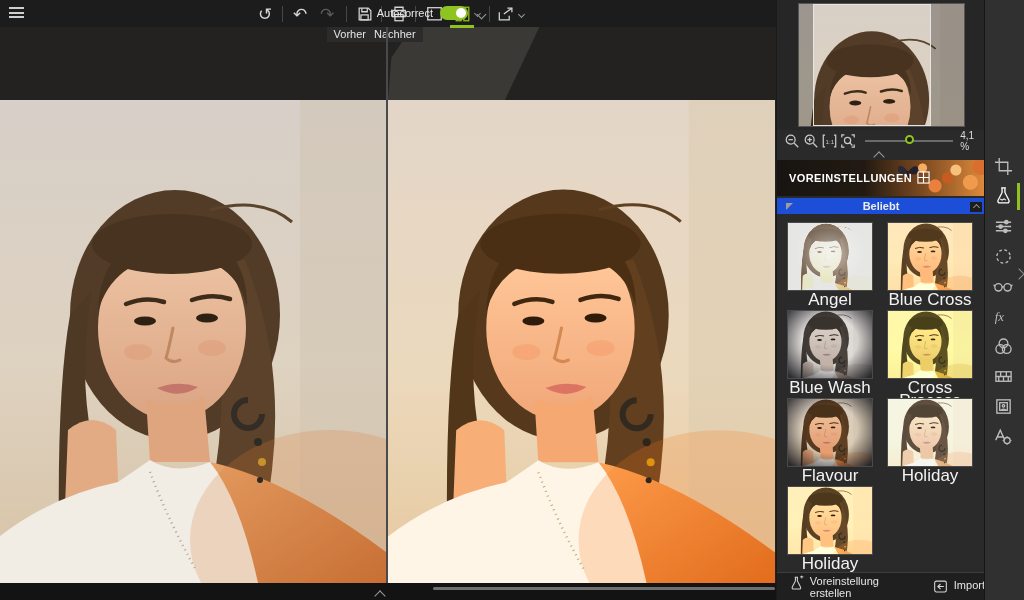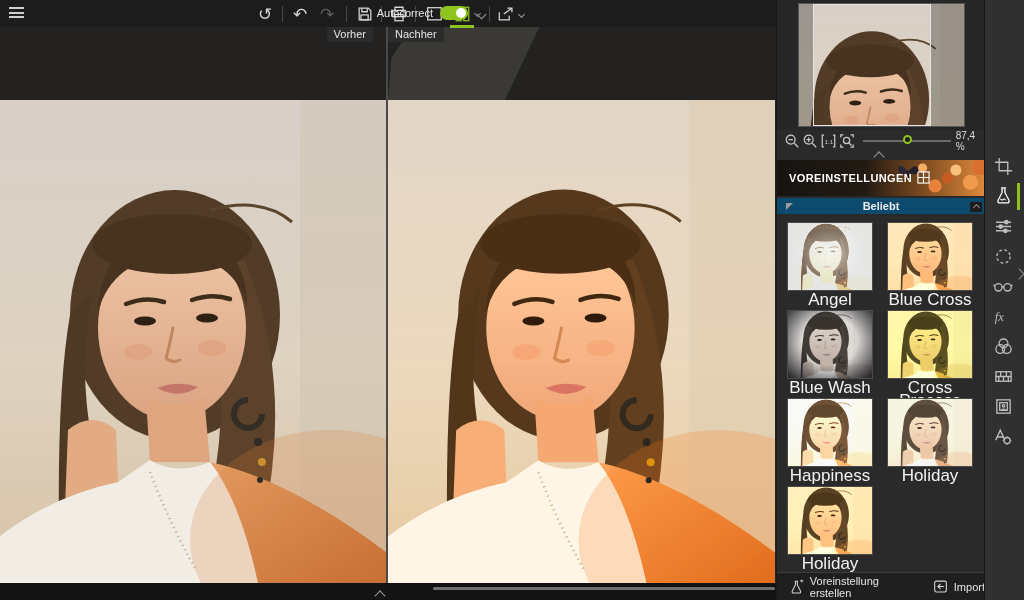--- a/index.html
+++ b/index.html
@@ -25,21 +25,21 @@
   .toggle { width:28px; height:14px; border-radius:8px; background:#8fc31f; position:relative; cursor:pointer; }
   .toggle .knob { position:absolute; right:2px; top:2px; width:10px; height:10px; border-radius:50%; background:#fff; }
 
   
   .canvas { position:absolute; left:0; top:27px; width:776px; height:573px; background:#232220; }
   .deco-poly { position:absolute; left:388px; top:0; width:172px; height:73px; background:#3a3936;
                clip-path:polygon(14% 0, 88% 0, 68% 100%, 0 100%, 2% 42%); }
   .tab { position:absolute; top:0; height:15px; background:#2b2b2b; color:#e6e6e6; font-size:11px;
          line-height:15px; padding:0 7px; }
   .tab.before { right:403px; }
-  .tab.after  { left:388px; }
+  .tab.after  { left:367px; }
   .pane { position:absolute; top:73px; height:483px; overflow:hidden; }
   .pane.left  { left:0;  width:386px; }
   .pane.right { left:388px; width:387px; }
   .pane svg.pp { width:100%; height:100%; display:block; }
   .divider { position:absolute; left:386px; top:0; width:2px; height:573px; background:#4a4a4a; }
   .canvas-bottom { position:absolute; left:0; top:556px; width:776px; height:17px; background:#131313; }
   .hscroll { position:absolute; left:433px; top:4px; width:342px; height:3px; background:#6f6f6f; border-radius:2px; cursor:pointer; }
   .chev-up { width:8px; height:8px; border-left:1.5px solid #9a9a9a; border-top:1.5px solid #9a9a9a;
              transform:rotate(45deg); display:inline-block; }
   .canvas-collapse { position:absolute; left:376px; top:9px; cursor:pointer; }
@@ -72,21 +72,21 @@
       radial-gradient(circle at 76% 72%, #e9813c 0 6px, transparent 7px),
       radial-gradient(circle at 70% 22%, #f4ad62 0 4px, transparent 5px),
       radial-gradient(circle at 98% 18%, #d96f2e 0 8px, transparent 9px),
       radial-gradient(circle at 82% 50%, #c75c22 0 5px, transparent 6px),
       linear-gradient(90deg, #171411 0%, #221a12 42%, #7c4a20 70%, #df8a3c 100%); }
   .banner .btxt { position:absolute; left:12px; top:11px; color:#fff; font-size:11px; font-weight:bold;
                   letter-spacing:.4px; display:flex; align-items:center; gap:5px; }
   .banner .btxt svg { stroke:#fff; fill:none; stroke-width:1.2; }
   .butterfly { position:absolute; left:118px; top:2px; }
 
-  .group-hdr { position:absolute; left:0; top:198px; width:208px; height:16px; background:#0c4a6e;
+  .group-hdr { position:absolute; left:0; top:198px; width:208px; height:16px; background:#1d4ed8;
                display:flex; align-items:center; }
   .grp-tri { position:absolute; left:9px; top:5px; width:0; height:0;
              border-top:7px solid #9c9c9c; border-right:7px solid transparent; cursor:pointer; }
   .grp-title { width:100%; text-align:center; color:#ededed; font-size:11px; font-weight:bold; }
   .grp-scrollup { position:absolute; right:3px; top:4px; width:12px; height:10px; background:#1d1d1d;
                   display:flex; align-items:center; justify-content:center; cursor:pointer; }
   .grp-scrollup .chev-up { width:5px; height:5px; border-color:#8d8d8d; }
 
   .preset-grid { position:absolute; left:10px; top:222px; width:190px; display:grid;
                  grid-template-columns:86px 86px; column-gap:14px; row-gap:4px; }
@@ -102,21 +102,21 @@
   .fx-bluesummer  { filter: sepia(0.4) saturate(1.5) brightness(1.03); }
   .fx-bluewash    { filter: saturate(0.25) brightness(1.02) contrast(1.05); }
   .fx-crossprocess{ filter: sepia(0.55) hue-rotate(18deg) saturate(1.7) brightness(1.04); }
   .fx-flavour     { filter: saturate(1.25) brightness(0.98); }
   .fx-happiness   { filter: brightness(1.3) saturate(1.05) sepia(0.1) contrast(0.95); }
   .fx-holiday     { filter: brightness(1.18) saturate(0.7) sepia(0.18) contrast(0.92); }
   .fx-instant     { filter: sepia(0.5) saturate(1.45) contrast(1.05) brightness(1.02); }
 
   .pfooter { position:absolute; left:0; top:572px; width:208px; height:28px; background:#1f1f1f;
              border-top:1px solid #3c3c3c; display:flex; align-items:center; padding-left:12px; gap:18px; }
-  .pfooter .fitem { display:flex; align-items:center; gap:6px; color:#e5e5e5; font-size:11px; cursor:pointer; }
+  .pfooter .fitem { display:flex; gap:6px; color:#e5e5e5; font-size:11px; cursor:pointer; }
   .pfooter svg { stroke:#d5d5d5; fill:none; stroke-width:1.3; }
 
   
   .sidebar { position:absolute; left:984px; top:0; width:40px; height:600px; background:#303030;
              border-left:1px solid #151515; }
   .tool { position:absolute; left:7px; width:22px; height:22px; display:flex; align-items:center;
           justify-content:center; cursor:pointer; }
   .tool svg { stroke:#bdbdbd; fill:none; stroke-width:1.4; }
   .tool.active svg { stroke:#fff; }
   .tool .txt { fill:#bdbdbd; stroke:none; font-style:italic; font-family:"Liberation Serif",serif; }
@@ -301,21 +301,21 @@
         <svg width="16" height="16" viewBox="0 0 18 18">
             <path d="M2 5V2h3 M13 2h3v3 M16 13v3h-3 M5 16H2v-3"></path>
             <circle cx="8.5" cy="8.5" r="3.5"></circle>
             <path d="M11 11l3 3"></path>
           </svg>
       </div>
       <div class="zslider">
         <div class="track"></div>
         <div class="zknob"></div>
       </div>
-      <span class="zvalue">87,4 %</span>
+      <span class="zvalue">4,1 %</span>
     </div>
     <span class="chev-up nav-collapse"></span>
 
     <div class="banner">
       <div class="btxt">
         <span>VOREINSTELLUNGEN</span>
         <svg width="13" height="13" viewBox="0 0 14 14">
             <rect x="1" y="1" width="12" height="12"></rect>
             <path d="M1 7h12 M7 1v12"></path>
           </svg>
@@ -365,25 +365,26 @@
       <div class="tile">
         <div class="tile-img">
             <svg class="fx-crossprocess" viewBox="0 0 386 483" preserveAspectRatio="xMidYMid slice">
               <use href="#portrait"></use>
             </svg>
           </div>
         <div class="tile-label">Cross Process</div>
       </div>
       <div class="tile">
         <div class="tile-img">
-            <svg class="fx-happiness" viewBox="0 0 386 483" preserveAspectRatio="xMidYMid slice">
-              <use href="#portrait"></use>
-            </svg>
-          </div>
-        <div class="tile-label">Happiness</div>
+            <svg class="fx-flavour" viewBox="0 0 386 483" preserveAspectRatio="xMidYMid slice">
+              <use href="#portrait"></use>
+            </svg>
+            <div class="vignette"></div>
+          </div>
+        <div class="tile-label">Flavour</div>
       </div>
       <div class="tile">
         <div class="tile-img">
             <svg class="fx-holiday" viewBox="0 0 386 483" preserveAspectRatio="xMidYMid slice">
               <use href="#portrait"></use>
             </svg>
           </div>
         <div class="tile-label">Holiday</div>
       </div>
       <div class="tile">

